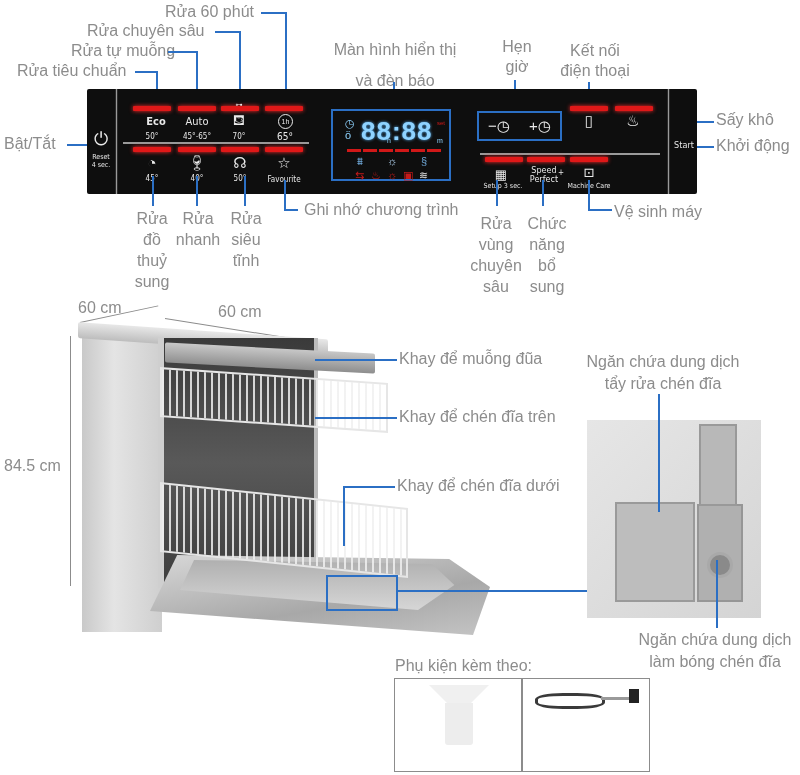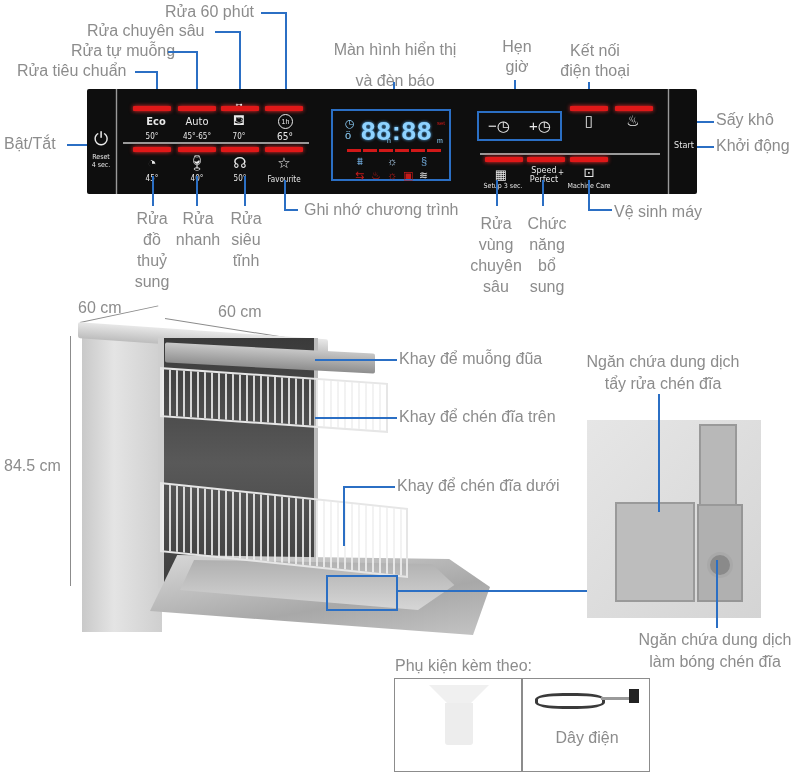--- a/index.html
+++ b/index.html
@@ -256,14 +256,13 @@
 
 <div class="lbl" style="left:395px;top:656px;">Phụ kiện kèm theo:</div>
 <div class="acc-box" style="left:394px;width:128px;">
   <div style="position:absolute;left:34px;top:6px;width:60px;height:18px;background:#f0f0f0;clip-path:polygon(0 0,100% 0,70% 100%,30% 100%);"></div>
   <div style="position:absolute;left:50px;top:24px;width:28px;height:42px;background:#ededed;border-radius:0 0 3px 3px;"></div>
 </div>
 <div class="acc-box" style="left:522px;width:128px;">
   <div style="position:absolute;left:12px;top:14px;width:70px;height:16px;border:3px solid #3a3a3a;border-radius:40%;"></div>
   <div style="position:absolute;left:78px;top:18px;width:34px;height:3px;background:#9a9a9a;"></div>
   <div style="position:absolute;left:106px;top:10px;width:10px;height:14px;background:#222;"></div>
-  <div class="lbl c" style="left:0;top:49px;width:128px;">Dây điện</div>
 </div>
 
 </body></html>

